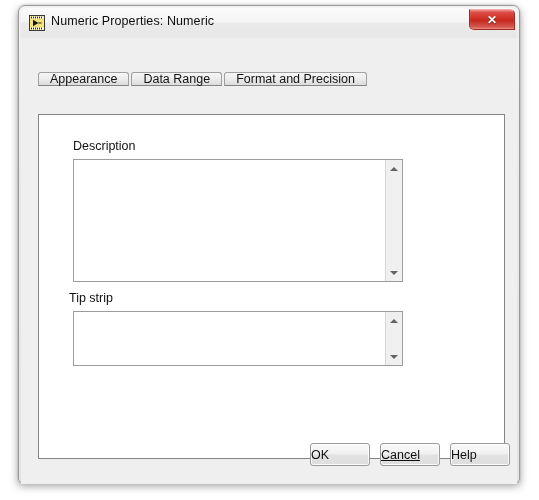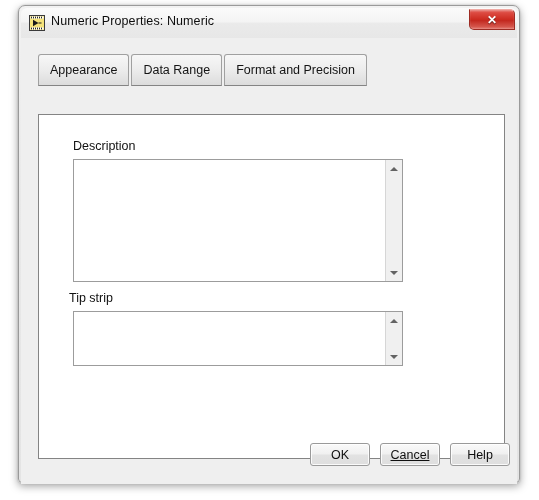--- a/index.html
+++ b/index.html
@@ -111,21 +111,21 @@
     position: absolute;
     left: 17px;
     top: 22px;
     height: 26px;
     display: flex;
     align-items: flex-end;
     z-index: 5;
   }
   .tab {
     position: relative;
-    height: 32px;
+    height: 14px;
     padding: 0 11px;
     display: flex;
     align-items: center;
     justify-content: center;
     font-size: 12.5px;
     color: #141414;
     background: linear-gradient(to bottom, #f7f7f7 0%, #ececec 50%, #dcdcdc 100%);
     border: 1px solid #a0a0a0;
     border-bottom: 1px solid #848484;
     border-radius: 3px 3px 0 0;
@@ -216,21 +216,20 @@
   .button {
     position: absolute;
     height: 23px;
     width: 60px;
     border: 1px solid #9a9a9a;
     border-radius: 3px;
     background: linear-gradient(to bottom, #fafafa 0%, #f0f0f0 48%, #e2e2e2 52%, #dedede 100%);
     box-sizing: border-box;
     display: flex;
     align-items: center;
-    justify-content: center;
     font-size: 12.5px;
     color: #101010;
     box-shadow: inset 0 0 0 1px rgba(255,255,255,0.85);
   }
 </style>
 </head>
 <body>
 
 <div id="root">
 

